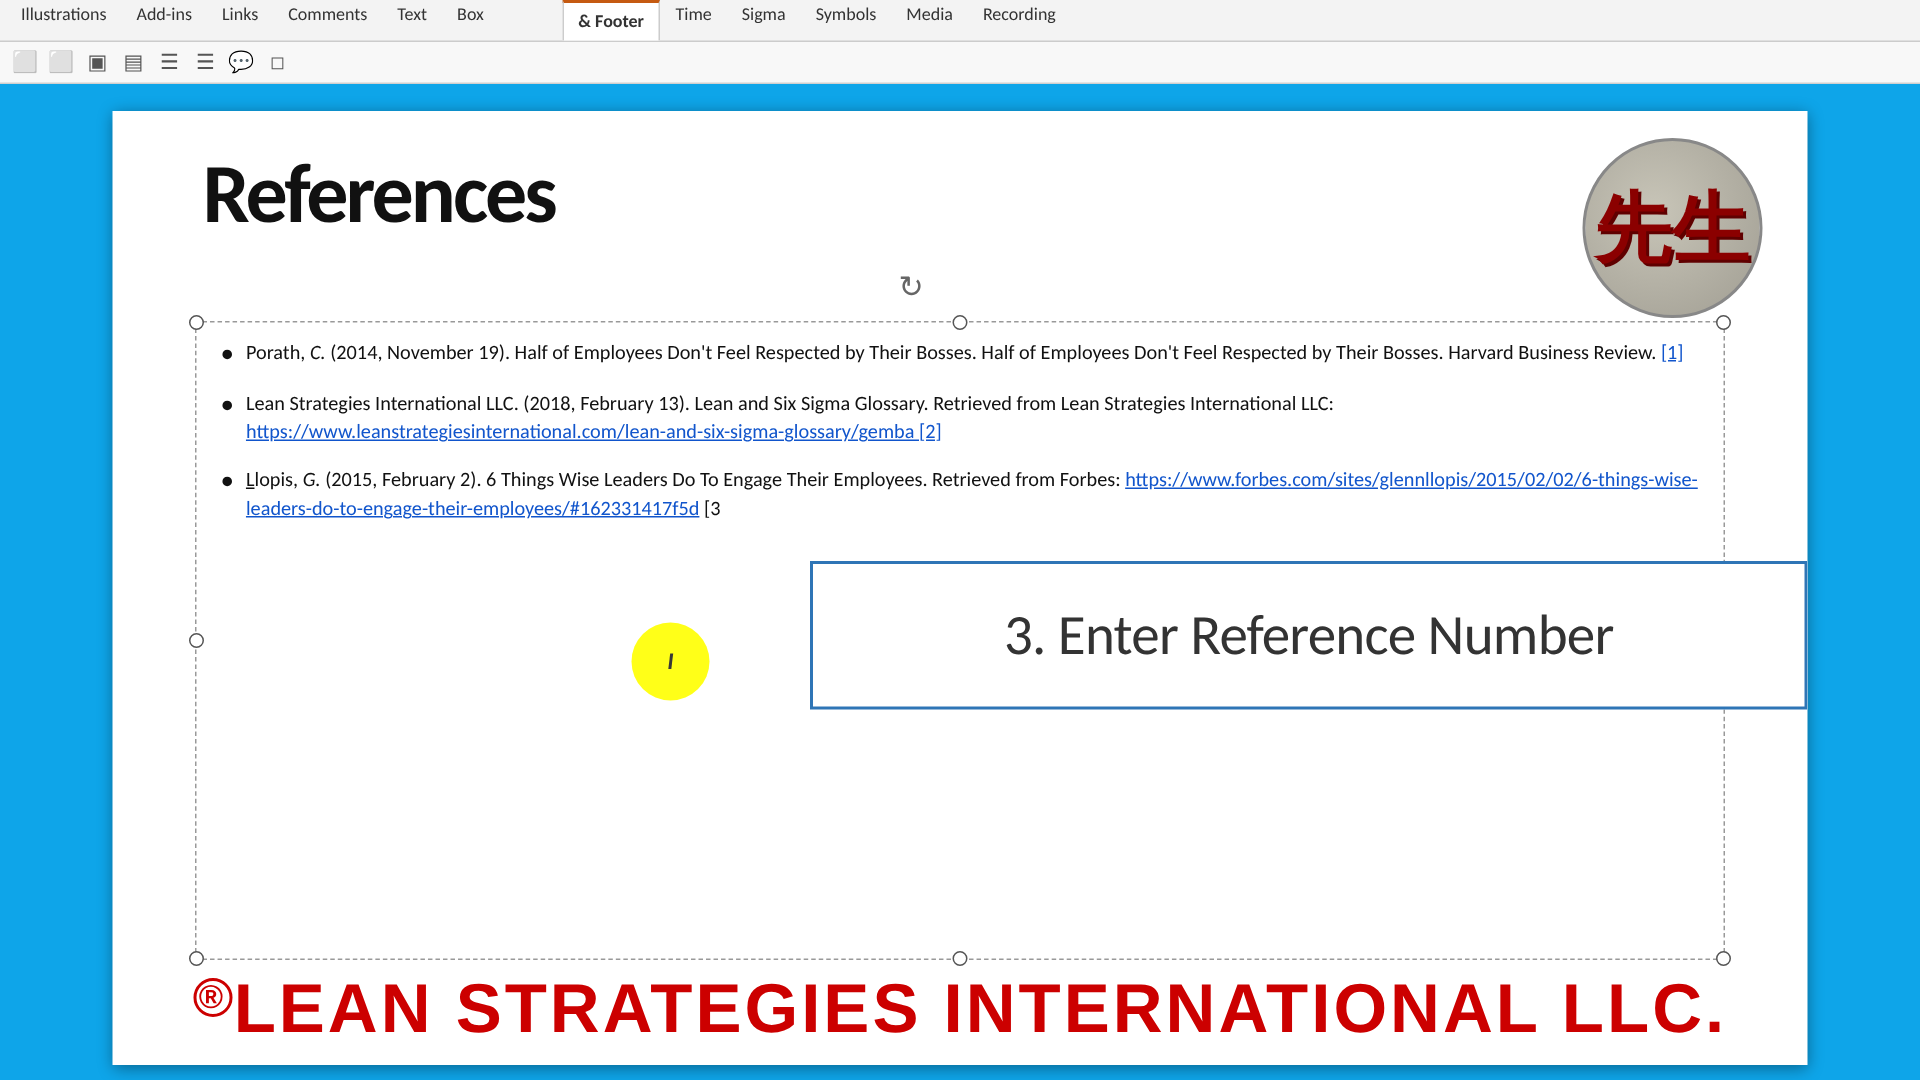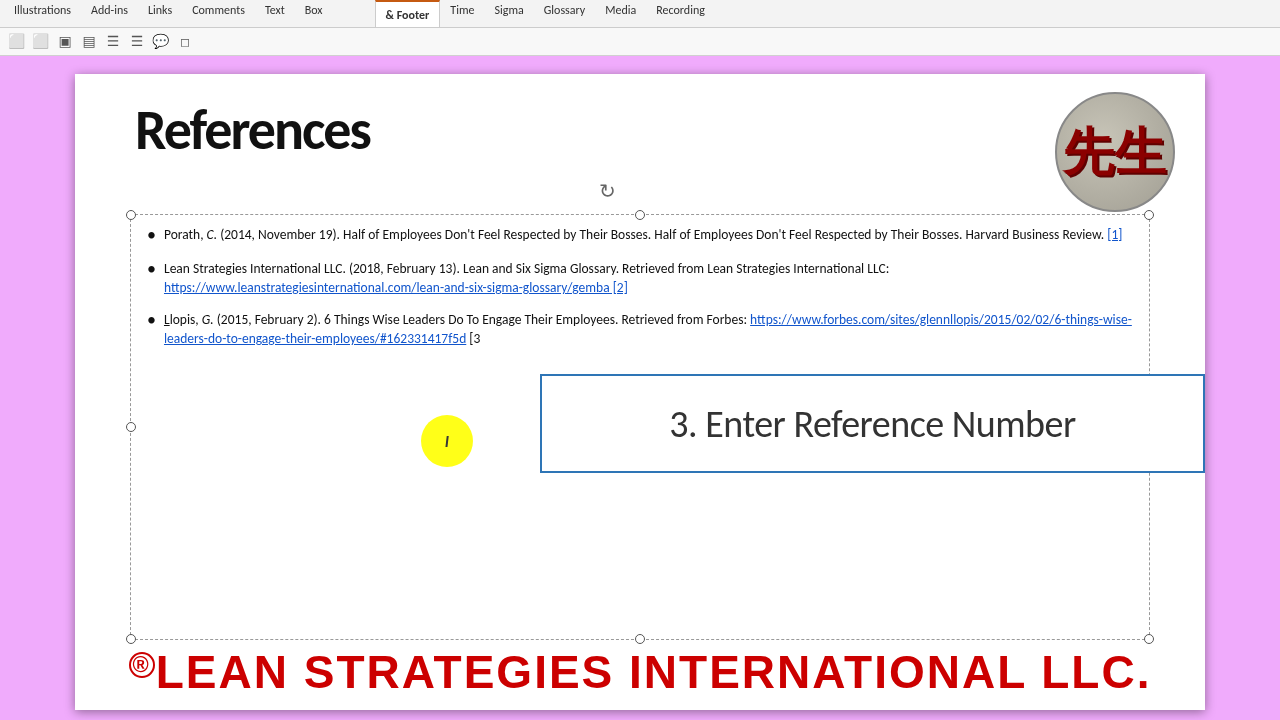--- a/index.html
+++ b/index.html
@@ -27,37 +27,37 @@
 <div style="background:#f3f3f3; border-bottom:1px solid #ccc; height:28px; display:flex; align-items:flex-start; padding:0 4px; gap:0;">
   <span style="padding:3px 10px; font-size:12px; color:#333; cursor:pointer;">Illustrations</span>
   <span style="padding:3px 10px; font-size:12px; color:#333; cursor:pointer;">Add-ins</span>
   <span style="padding:3px 10px; font-size:12px; color:#333; cursor:pointer;">Links</span>
   <span style="padding:3px 10px; font-size:12px; color:#333; cursor:pointer;">Comments</span>
   <span style="padding:3px 10px; font-size:12px; color:#333; cursor:pointer;">Text</span>
   <span style="padding:3px 10px; font-size:12px; color:#333; cursor:pointer;">Box</span>
   <span style="padding:3px 10px; font-size:12px; color:#333; cursor:pointer; font-weight:bold; background:white; border-top:2px solid #c55a11; border-left:1px solid #ccc; border-right:1px solid #ccc; height:100%; display:flex; align-items:center;margin-left:42px;">&amp; Footer</span>
   <span style="padding:3px 10px; font-size:12px; color:#333; cursor:pointer;">Time</span>
   <span style="padding:3px 10px; font-size:12px; color:#333; cursor:pointer;">Sigma</span>
-  <span style="padding:3px 10px; font-size:12px; color:#333; cursor:pointer;">Glossary</span>
+  <span style="padding:3px 10px; font-size:12px; color:#333; cursor:pointer;">Symbols</span>
   <span style="padding:3px 10px; font-size:12px; color:#333; cursor:pointer;">Media</span>
   <span style="padding:3px 10px; font-size:12px; color:#333; cursor:pointer;">Recording</span>
 </div>
 
 <div style="background:#f8f8f8; border-bottom:1px solid #d0d0d0; height:28px; display:flex; align-items:center; padding:0 6px; gap:2px;">
   <span style="width:22px;height:22px;display:flex;align-items:center;justify-content:center;font-size:14px;cursor:pointer;border-radius:2px;color:#555;">⬜</span>
   <span style="width:22px;height:22px;display:flex;align-items:center;justify-content:center;font-size:14px;cursor:pointer;border-radius:2px;color:#555;">⬜</span>
   <span style="width:22px;height:22px;display:flex;align-items:center;justify-content:center;font-size:14px;cursor:pointer;border-radius:2px;color:#555;">▣</span>
   <span style="width:22px;height:22px;display:flex;align-items:center;justify-content:center;font-size:14px;cursor:pointer;border-radius:2px;color:#555;">▤</span>
   <span style="width:22px;height:22px;display:flex;align-items:center;justify-content:center;font-size:14px;cursor:pointer;border-radius:2px;color:#555;">☰</span>
   <span style="width:22px;height:22px;display:flex;align-items:center;justify-content:center;font-size:14px;cursor:pointer;border-radius:2px;color:#555;">☰</span>
   <span style="width:22px;height:22px;display:flex;align-items:center;justify-content:center;font-size:14px;cursor:pointer;border-radius:2px;color:#555;">💬</span>
   <span style="width:22px;height:22px;display:flex;align-items:center;justify-content:center;font-size:12px;cursor:pointer;border-radius:2px;color:#555;">◻</span>
 </div>
 
-<div class="main-area" style="background:#f0abfc; height:calc(720px - 56px); display:flex; justify-content:center; align-items:flex-start; padding:18px 0; overflow:hidden;">
+<div class="main-area" style="background:#0ea5e9; height:calc(720px - 56px); display:flex; justify-content:center; align-items:flex-start; padding:18px 0; overflow:hidden;">
 
   <div style="background:white; width:1130px; height:636px; position:relative; box-shadow:0 2px 10px rgba(0,0,0,0.4); overflow:hidden;">
 
     <div style="position:absolute; top:28px; left:60px;">
       <h1 style="font-size:56px; font-weight:900; color:#111; font-family:'Calibri','Arial Black',sans-serif; letter-spacing:-2px; line-height:1;">References</h1>
     </div>
 
     <div style="position:absolute; top:18px; right:30px; width:120px; height:120px; border-radius:50%; background:radial-gradient(circle at 40% 40%, #c8c5b8, #a09d92); border:2px solid #888; display:flex; align-items:center; justify-content:center; overflow:hidden;">
       <span style="font-size:52px; color:#8b0000; font-weight:bold; font-family:'MS Mincho','SimSun',serif; text-shadow:2px 2px 0 #600000;">先生</span>
     </div>

